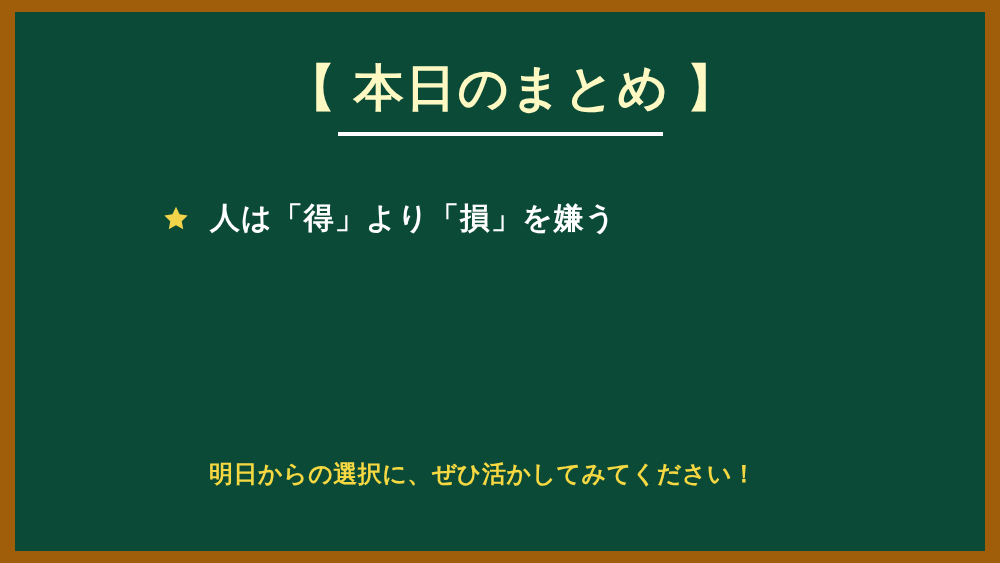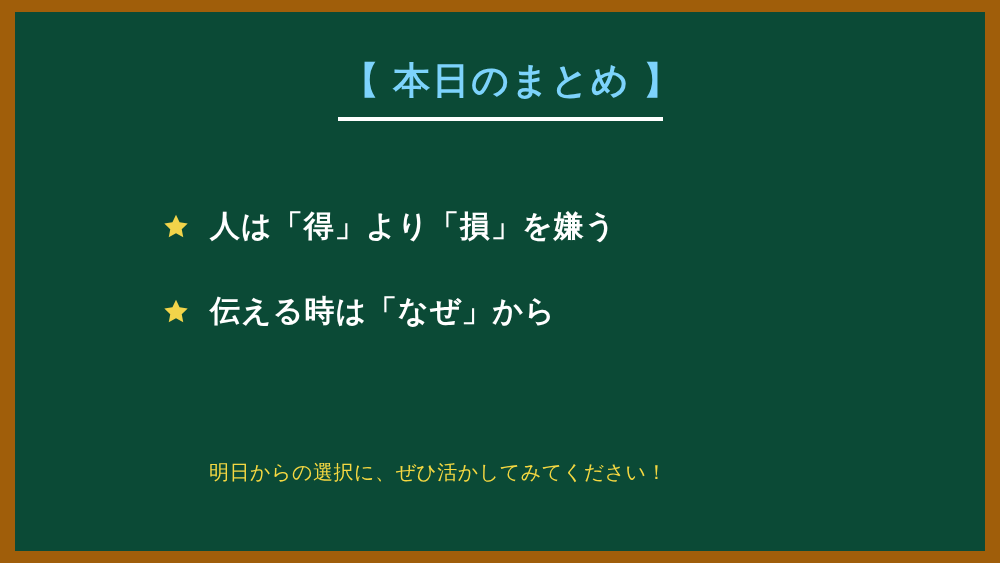--- a/index.html
+++ b/index.html
@@ -34,43 +34,42 @@
   
   .title-block {
     position: absolute;
     left: 0;
     right: 0;
     top: 48px;
     text-align: center;
   }
   .title-text {
     display: block;
-    color: #7dd3fc;
-    font-size: 37px;
+    color: #fef9c3;
+    font-size: 50px;
     font-weight: bold;
     letter-spacing: 2px;
     line-height: 1.15;
     white-space: nowrap;
     margin-left: 24px;
   }
   .title-rule {
     display: block;
     width: 325px;
     height: 4px;
     margin: 14px auto 0 auto;
     background: #ffffff;
   }
 
   
   .bullets {
     position: absolute;
     left: 148px;
     top: 182px;
     width: 760px;
-    margin-top: 8px;
   }
   .bullet-row {
     display: flex;
     align-items: center;
     height: 48px;
     margin-bottom: 37px;
   }
   .bullet-star {
     flex: 0 0 auto;
     width: 26px;
@@ -93,22 +92,22 @@
   }
 
   
   .closing {
     position: absolute;
     left: 194px;
     top: 448px;
   }
   .closing-text {
     color: #f5d842;
-    font-size: 20px;
-    font-weight: normal;
+    font-size: 24px;
+    font-weight: bold;
     letter-spacing: 0.5px;
     line-height: 1.2;
     white-space: nowrap;
   }
 </style>
 </head>
 <body>
 
 <div class="slide">
   <div class="slide-inner">
@@ -123,28 +122,20 @@
       <div class="bullet-row">
         <span class="bullet-star">
           <svg width="26" height="26" viewBox="0 0 24 24" aria-hidden="true">
             <polygon points="12,1.6 15.3,8.6 22.8,9.6 17.3,14.9 18.7,22.4 12,18.8 5.3,22.4 6.7,14.9 1.2,9.6 8.7,8.6" fill="#f2d44a"></polygon>
           </svg>
         </span>
         <span class="bullet-text">人は「得」より「損」を嫌う</span>
       </div>
 
 
-      <div class="bullet-row">
-        <span class="bullet-star">
-          <svg width="26" height="26" viewBox="0 0 24 24" aria-hidden="true">
-            <polygon points="12,1.6 15.3,8.6 22.8,9.6 17.3,14.9 18.7,22.4 12,18.8 5.3,22.4 6.7,14.9 1.2,9.6 8.7,8.6" fill="#f2d44a"></polygon>
-          </svg>
-        </span>
-        <span class="bullet-text">伝える時は「なぜ」から</span>
-      </div>
 
     </div>
 
     <div class="closing">
       <span class="closing-text">明日からの選択に、ぜひ活かしてみてください！</span>
     </div>
 
   </div>
 </div>
 

